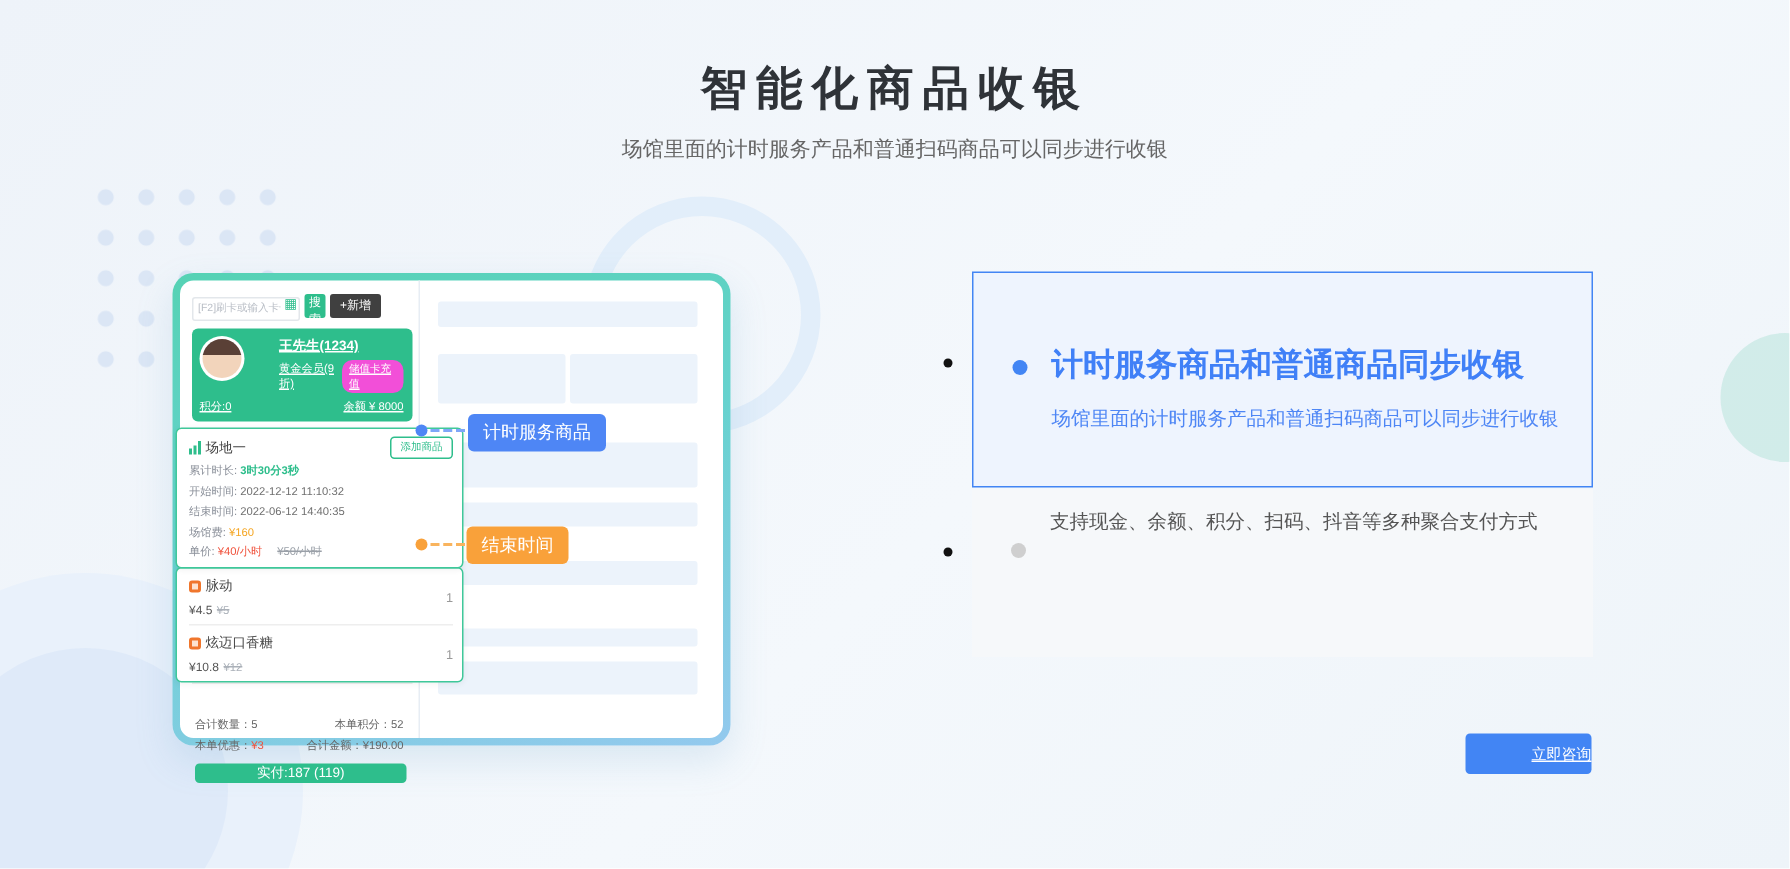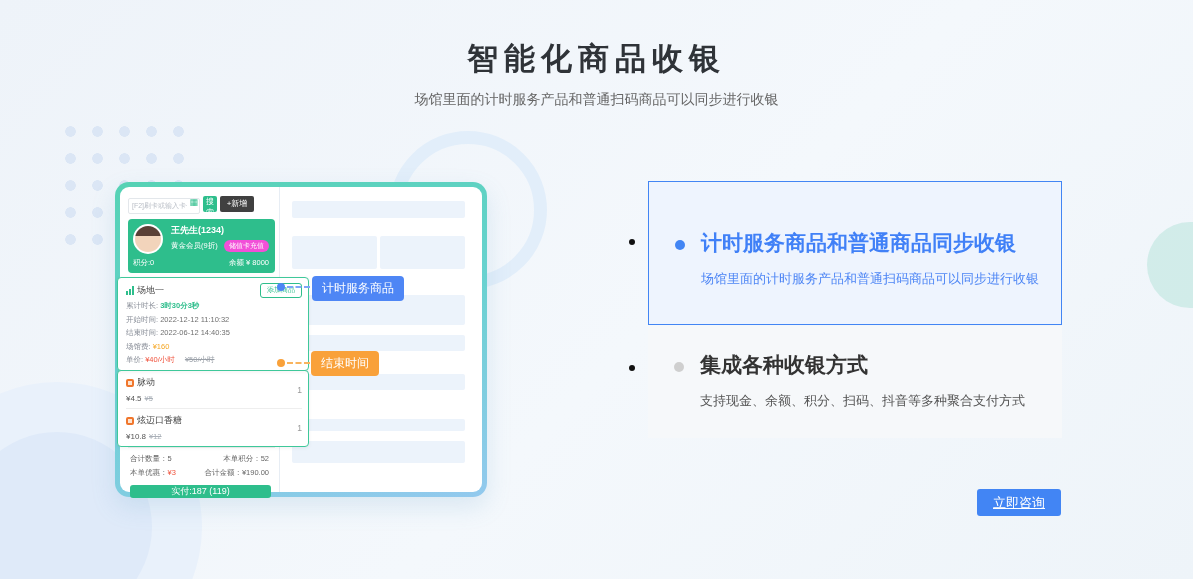--- a/index.html
+++ b/index.html
@@ -40,21 +40,21 @@
     font-size:7px; color:#666; padding:0 12px 0 3px; outline:none; font-family:inherit; }
   .search-input::placeholder { color:#b9bec6; }
   .grid-icon { position:absolute; right:2px; top:3px; font-size:9px; line-height:10px; color:#2ebe8c; }
   .btn-search { width:14px; height:16px; background:#2ebe8c; color:#fff; font-size:8px;
     border:none; border-radius:2px; cursor:pointer; font-family:inherit; }
   .btn-add { width:34px; height:16px; background:#404040; color:#fff; font-size:8px;
     border:none; border-radius:2px; cursor:pointer; font-family:inherit; }
 
   .member-card { margin-top:5px; margin-right:4px; background:#2ebe8c; border-radius:4px;
     padding:5px 6px 5px 5px; color:#fff; display:grid;
-    grid-template-columns:32px 1fr; column-gap:6px; }
+    grid-template-columns:32px 1fr; column-gap:21px;text-decoration:underline; }
   .avatar { width:30px; height:30px; border-radius:50%; background:#fff;
     display:flex; align-items:center; justify-content:center; grid-row:span 2; }
   .avatar-face { width:26px; height:26px; border-radius:50%;
     background:linear-gradient(180deg,#5a4036 0%,#5a4036 40%,#f2d4bb 40%); }
   .member-name { font-size:9px; font-weight:bold; }
   .member-level-row { display:flex; align-items:center; justify-content:space-between; margin-top:3px; }
   .member-level { font-size:7.5px; }
   .recharge-badge { background:#f24fd8; color:#fff; font-size:7px; padding:1px 5px;
     border-radius:7px; cursor:pointer; }
   .member-bottom { grid-column:span 2; display:flex; justify-content:space-between;
@@ -88,21 +88,21 @@
   .product-row { display:grid; grid-template-columns:1fr 10px; align-items:center; }
   .product-main .p-name { display:flex; align-items:center; font-size:9px; color:#444; }
   .product-icon { width:8px; height:8px; border:2px solid #f0762c; border-radius:2px;
     background:#fde3cf; margin-right:3px; display:inline-block; }
   .p-price { font-size:8px; color:#555; margin-top:5px; }
   .p-old { font-size:7.5px; color:#aab0b8; text-decoration:line-through; margin-left:3px; }
   .p-qty { font-size:8.5px; color:#999; text-align:right; }
   .p-divider { border-top:1px solid #eee; margin:5px 0; }
 
   .receipt-spacer { flex:1; }
-  .summary { border-top:1px solid #eee; padding:6px 6px 0 2px; margin-right:4px; }
+  .summary { border-top:1px solid #eee; padding:22px 6px 0 2px; margin-right:4px; }
   .s-row { display:flex; justify-content:space-between; font-size:7.5px; color:#666; margin-bottom:4px; }
   .pay-btn { height:22px; margin:3px 8px 0 2px; background:#2ebe8c; border:none; border-radius:3px;
     color:#fff; font-size:9px; cursor:pointer; font-family:inherit; }
 
   .skeleton { flex:1; padding:14px 17px 14px 12px; display:flex; flex-direction:column; }
   .sk-bar { background:#ecf3fb; border-radius:2px; }
   .sk-1 { height:17px; margin-bottom:18px; }
   .sk-2 { display:flex; gap:3px; margin-bottom:26px; }
   .sk-2 div { flex:1; height:33px; background:#ecf3fb; border-radius:2px; }
   .sk-3 { height:30px; margin-bottom:10px; }
@@ -134,22 +134,22 @@
   .feature-active .feature-dot { top:58px; background:#4285f4; }
   .feature-inactive .feature-dot { top:36px; background:#cfcfcf; }
   .feature-title { font-size:21px; font-weight:bold; padding-left:52px; }
   .feature-active .feature-title { padding-top:47px; color:#4080f7; }
   .feature-inactive .feature-title { padding-top:25px; color:#333; }
   .feature-desc { font-size:13px; padding-left:52px; margin-top:13px; }
   .feature-active .feature-desc { color:#4e86f5; }
   .feature-inactive .feature-desc { color:#555; }
 
   .cta-btn { position:absolute; left:977px; top:489px; width:84px; height:27px; z-index:3;
-    background:#4285f4; color:#fff; border:none; border-radius:3px; font-size:13px;
-    text-decoration:underline; cursor:pointer; font-family:inherit; }
+    background:#4285f4; color:#fff; border:none; border-radius:3px; font-size:10px;
+    text-decoration:underline; cursor:pointer; font-family:inherit;text-align:right; }
 </style>
 </head>
 <body>
 
 <div class="page">
 
   <div class="dot-grid"></div>
   <div class="ring"></div>
   <div class="circle-bl-outer"></div>
   <div class="circle-bl-inner"></div>
@@ -298,19 +298,18 @@
   <div class="list-bullet bullet-2"></div>
 
   <div class="feature-box feature-active">
     <span class="feature-dot"></span>
     <div class="feature-title">计时服务商品和普通商品同步收银</div>
     <div class="feature-desc">场馆里面的计时服务产品和普通扫码商品可以同步进行收银</div>
   </div>
 
   <div class="feature-box feature-inactive">
     <span class="feature-dot"></span>
-    <div class="feature-title">集成各种收银方式</div>
     <div class="feature-desc">支持现金、余额、积分、扫码、抖音等多种聚合支付方式</div>
   </div>
 
   <button class="cta-btn">立即咨询</button>
 
 </div>
 
 </body></html>

